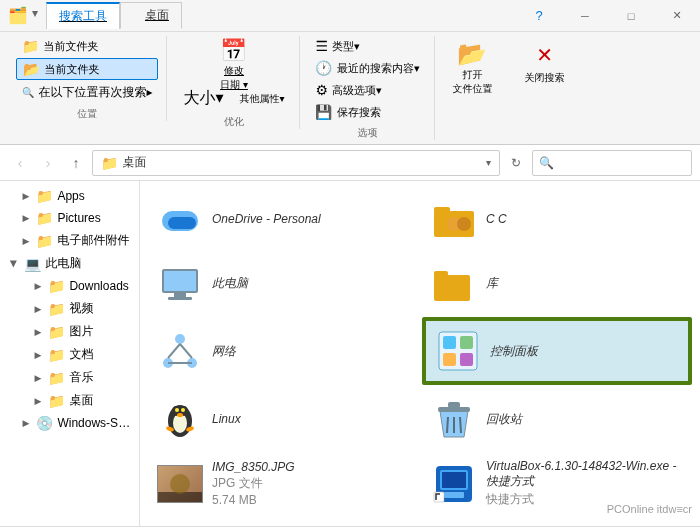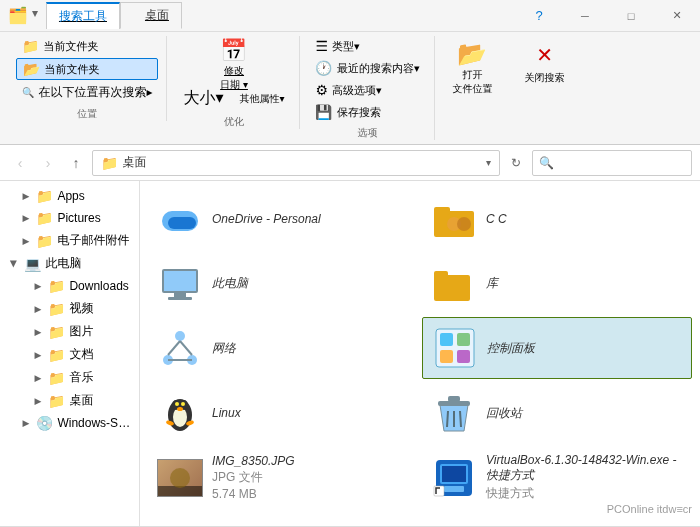--- a/index.html
+++ b/index.html
@@ -61,21 +61,21 @@
     .file-name { font-size: 12px; color: #333; font-style: italic; }
     .file-desc { font-size: 12px; color: #888; margin-top: 1px; }
 
     
     .status-bar { height: 24px; background: #f5f5f5; border-top: 1px solid #ddd; display: flex; align-items: center; padding: 0 8px; gap: 16px; font-size: 11px; color: #555; }
 
     
     .watermark { position: fixed; bottom: 12px; right: 8px; font-size: 11px; color: rgba(0,0,0,0.4); }
 
     
-    .file-item.ctrl-panel { background: #d0e8f0; border: 1px solid #4d7c0f; }
+    .file-item.ctrl-panel { background: #d0e8f0; border: 4px solid #4d7c0f; }
   </style>
 </head>
 <body>
 
 <div class="title-bar">
   <div class="title-bar-icons">
     <span style="font-size:16px;">🗂️</span>
     <span style="font-size:12px; color:#666; cursor:pointer;">▾</span>
   </div>
   <div class="title-tabs">

